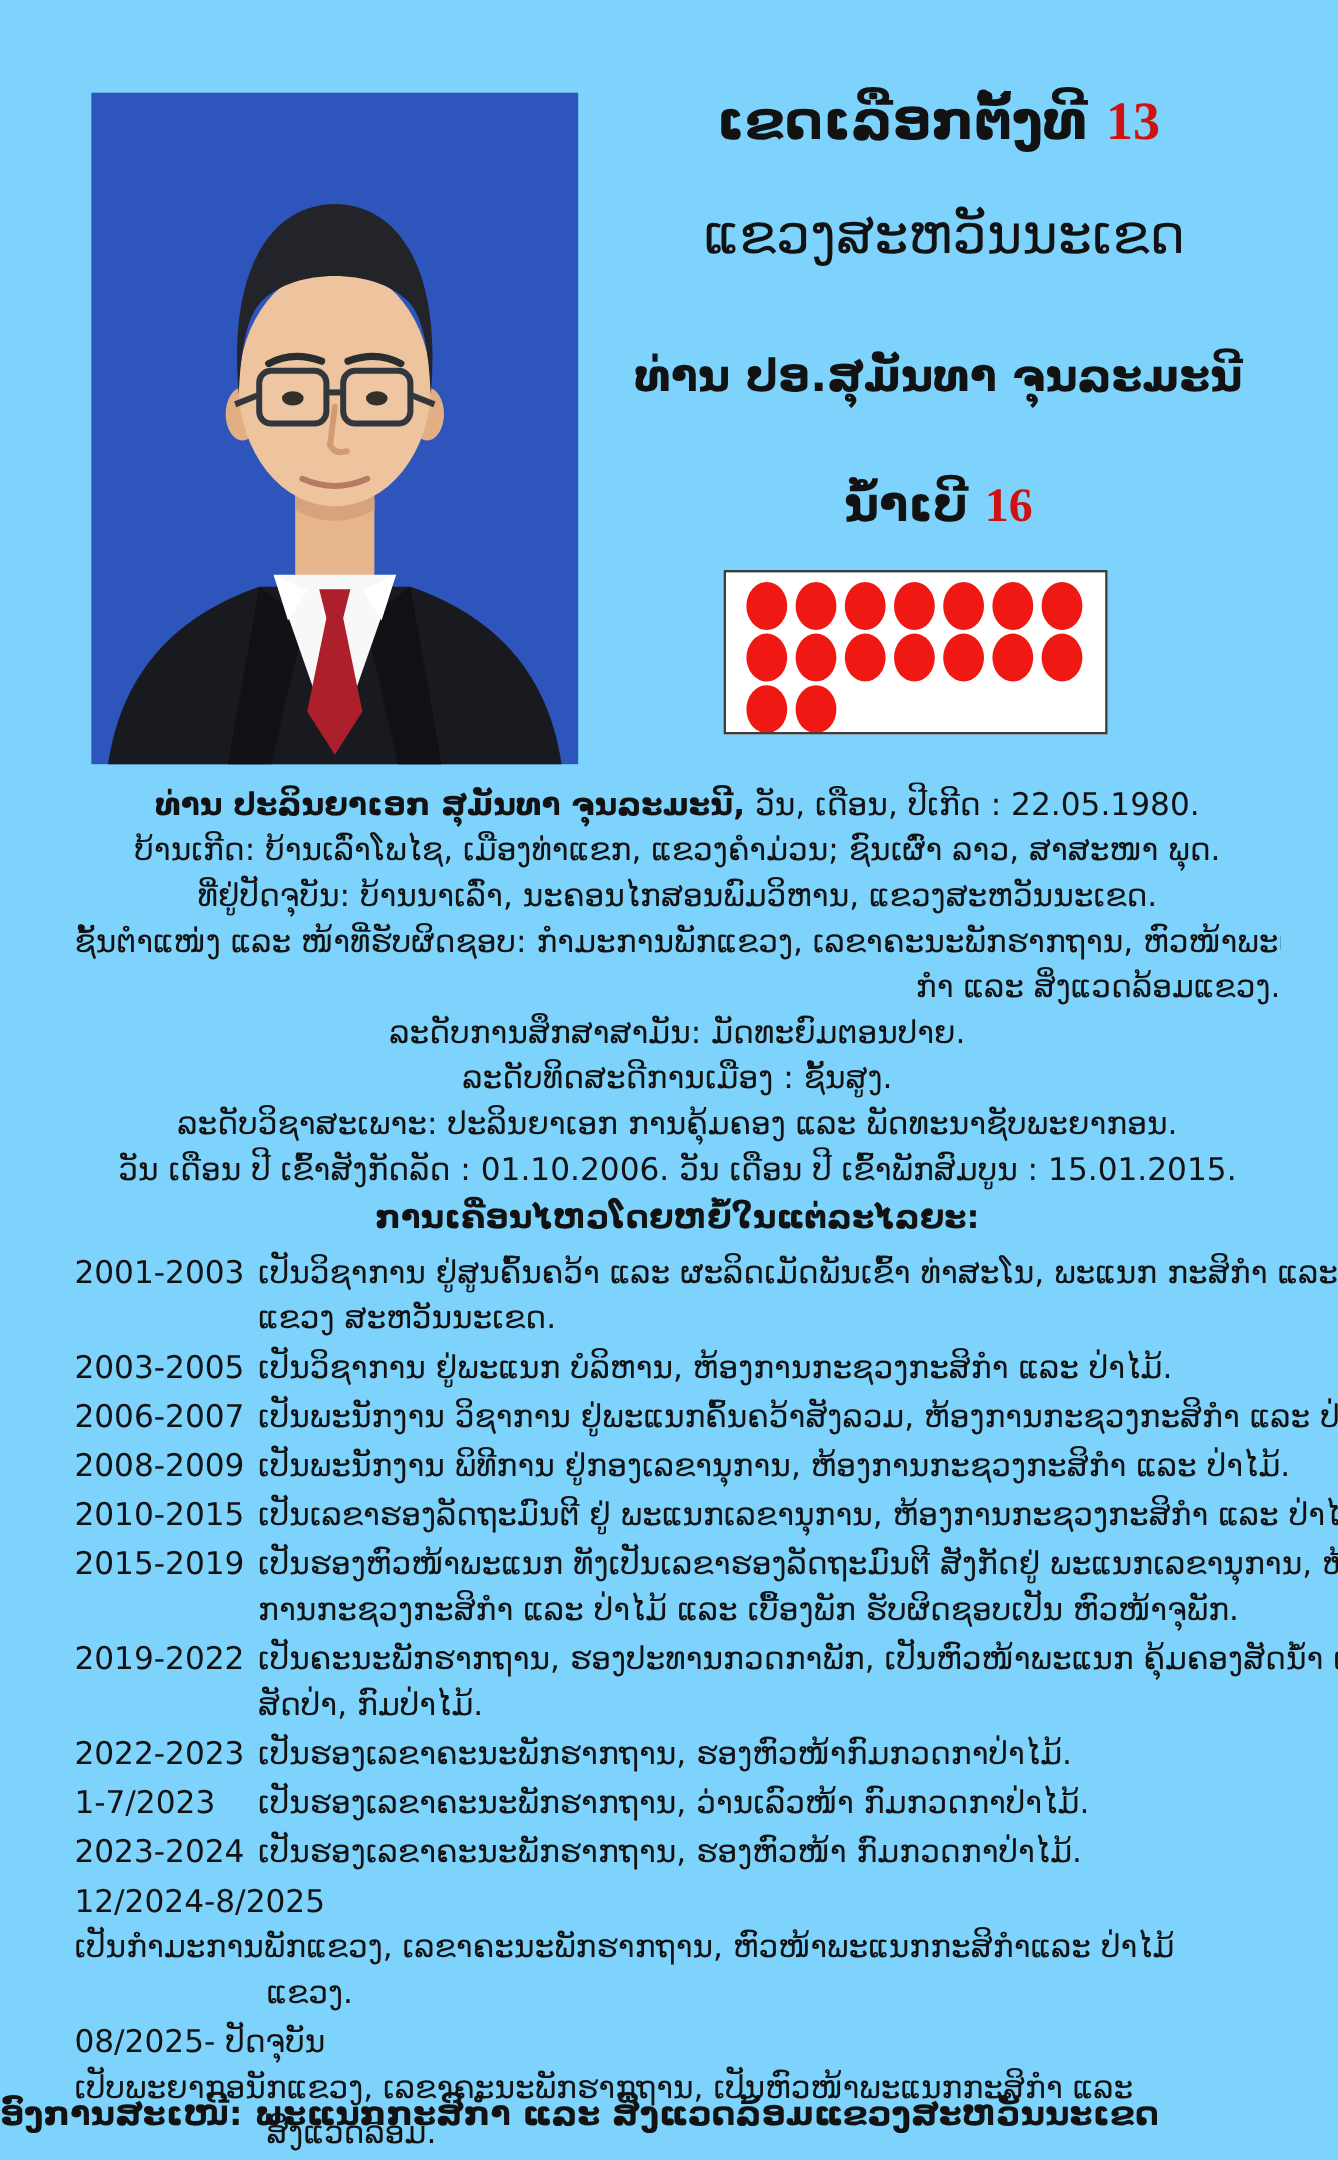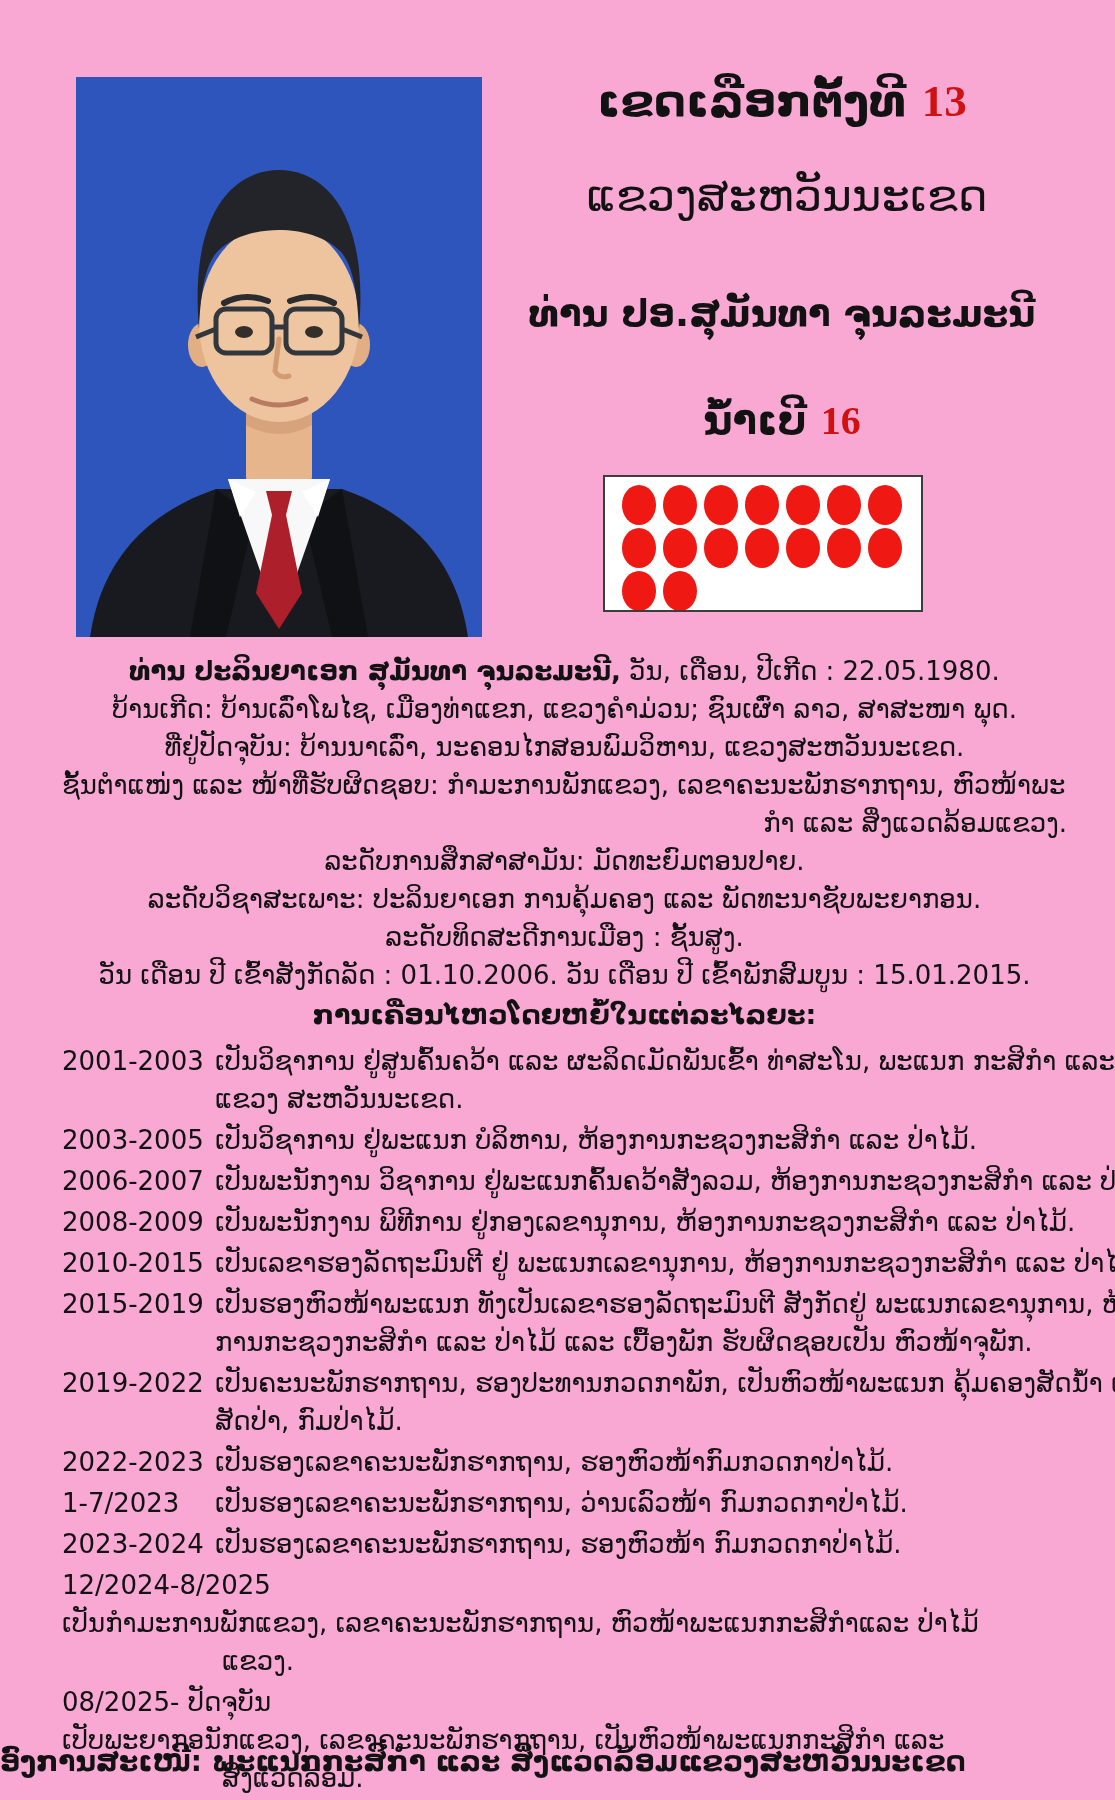--- a/index.html
+++ b/index.html
@@ -1,17 +1,17 @@
 <!DOCTYPE html>
 <html lang="lo"><head>
 <meta charset="utf-8">
 <style>
   html,body{margin:0;padding:0;background:#ffffff;}
   .page{
-    position:relative;width:1115px;height:1800px;background:#f9a8d4;
+    position:relative;width:1115px;height:1800px;background:#7dd3fc;
     font-family:"DejaVu Sans","Liberation Sans",sans-serif;color:#121212;
     overflow:hidden;
   }
   
   .photo{position:absolute;left:76px;top:77px;width:406px;height:560px;}
   
   .right-col{position:absolute;left:482px;top:0;width:600px;text-align:center;}
   .h-district{margin-top:74px;font-size:45px;font-weight:bold;white-space:nowrap;}
   .h-province{margin-top:42px;font-size:45px;font-weight:normal;white-space:nowrap;padding-left:10px;}
   .h-candidate{margin-top:70px;font-size:37px;font-weight:bold;white-space:nowrap;}
@@ -118,22 +118,22 @@
       </div>
   </div>
 
   <div class="bio">
     <div><b>ທ່ານ ປະລິນຍາເອກ ສຸມັນທາ ຈຸນລະມະນີ,</b><span>  ວັນ, ເດືອນ, ປີເກີດ : 22.05.1980.</span></div>
     <div>ບ້ານເກີດ: ບ້ານເລົ່າໂພໄຊ,  ເມືອງທ່າແຂກ, ແຂວງຄຳມ່ວນ; ຊົນເຜົ່າ ລາວ, ສາສະໜາ ພຸດ.</div>
     <div>ທີ່ຢູ່ປັດຈຸບັນ: ບ້ານນາເລົ່າ, ນະຄອນໄກສອນພົມວິຫານ, ແຂວງສະຫວັນນະເຂດ.</div>
     <div>ຊັ້ນຕຳແໜ່ງ ແລະ ໜ້າທີ່ຮັບຜິດຊອບ: ກຳມະການພັກແຂວງ, ເລຂາຄະນະພັກຮາກຖານ, ຫົວໜ້າພະແນກກະສິ</div>
     <div class="center">ກຳ ແລະ ສິ່ງແວດລ້ອມແຂວງ.</div>
     <div>ລະດັບການສຶກສາສາມັນ: ມັດທະຍົມຕອນປາຍ.</div>
+    <div>ລະດັບທິດສະດີການເມືອງ :  ຊັ້ນສູງ.</div>
     <div>ລະດັບວິຊາສະເພາະ: ປະລິນຍາເອກ ການຄຸ້ມຄອງ ແລະ ພັດທະນາຊັບພະຍາກອນ.</div>
-    <div>ລະດັບທິດສະດີການເມືອງ :  ຊັ້ນສູງ.</div>
     <div>ວັນ ເດືອນ ປີ ເຂົ້າສັງກັດລັດ  : 01.10.2006. ວັນ ເດືອນ ປີ ເຂົ້າພັກສົມບູນ : 15.01.2015.</div>
   </div>
 
   <div class="timeline">
     <div class="t-heading">ການເຄື່ອນໄຫວໂດຍຫຍໍ້ໃນແຕ່ລະໄລຍະ:</div>
 
     <div class="trow">
       <div class="period">2001-2003</div>
       <div class="tdesc">
           <div>ເປັນວິຊາການ ຢູ່ສູນຄົ້ນຄວ້າ ແລະ ຜະລິດເມັດພັນເຂົ້າ ທ່າສະໂນ, ພະແນກ ກະສິກຳ ແລະ ປ່າໄມ້</div>

